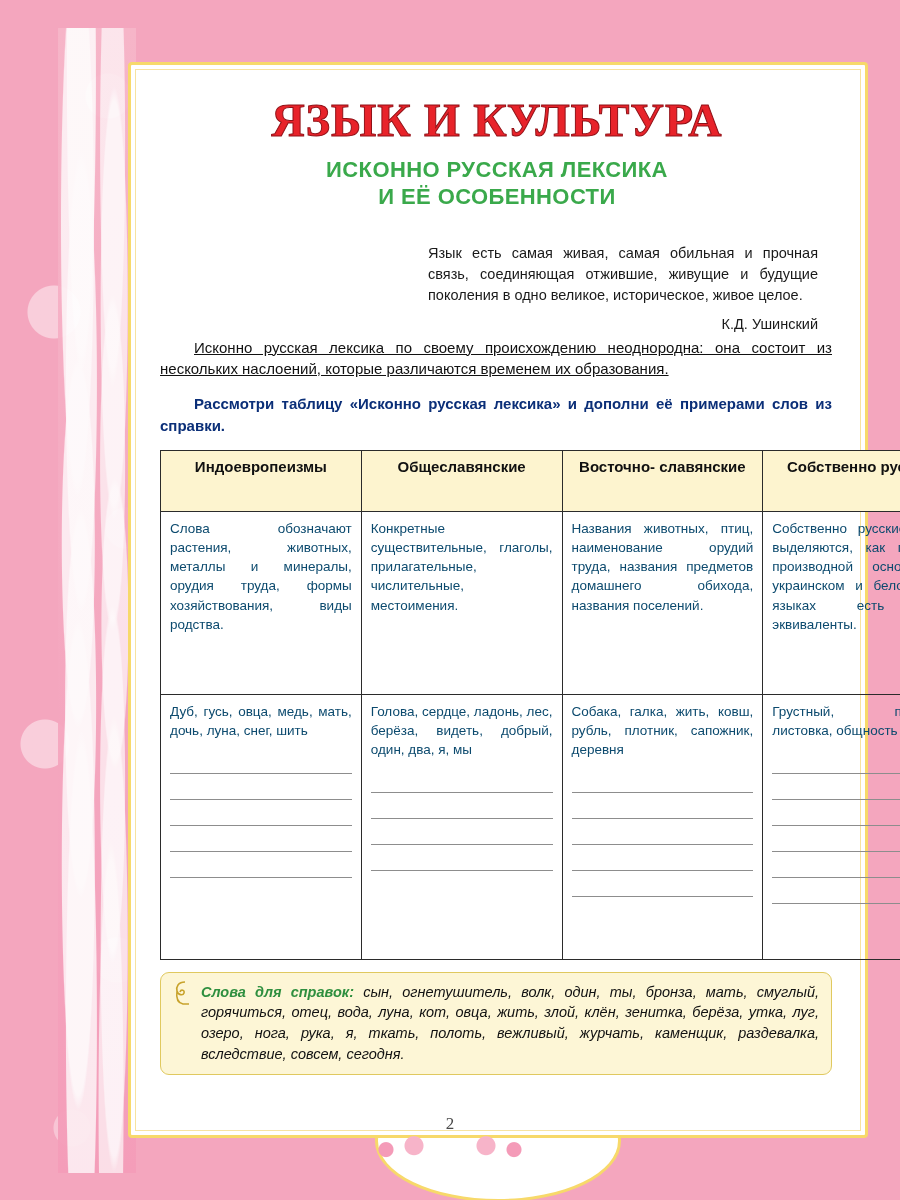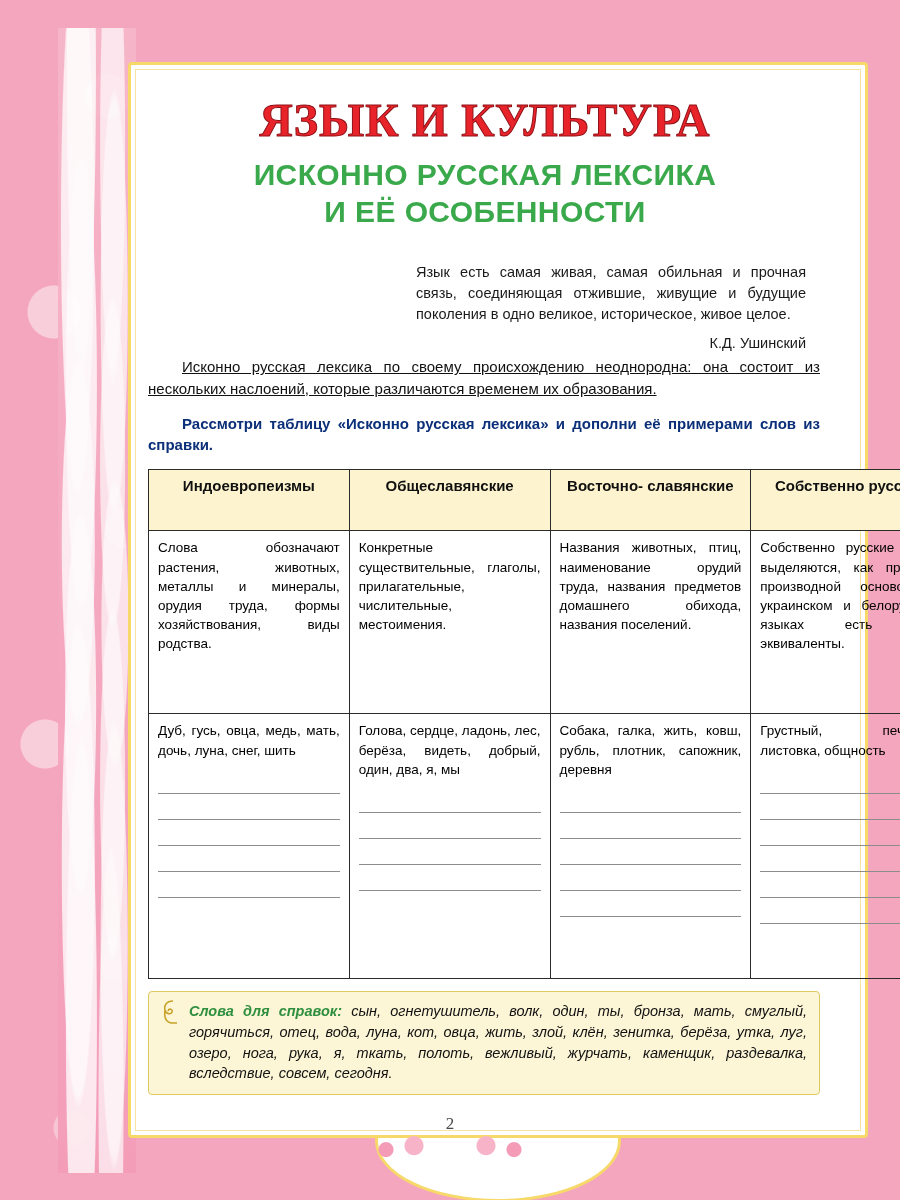--- a/index.html
+++ b/index.html
@@ -104,38 +104,38 @@
     background:
       radial-gradient(circle at 18% 60%, #f49bb8 0 7px, rgba(0,0,0,0) 8px),
       radial-gradient(circle at 32% 45%, #f7b4c9 0 9px, rgba(0,0,0,0) 10px),
       radial-gradient(circle at 68% 45%, #f7b4c9 0 9px, rgba(0,0,0,0) 10px),
       radial-gradient(circle at 82% 60%, #f49bb8 0 7px, rgba(0,0,0,0) 8px);
   }
 
   
   .content {
     position: absolute;
-    left: 136px; top: 80px;
+    left: 148px; top: 80px;
     width: 698px;
   }
 
   .title {
     text-align: center;
     font-family: "Liberation Serif", serif;
     font-weight: bold;
     font-size: 46px;
     letter-spacing: 1px;
     color: #e8232a;
     -webkit-text-stroke: 1px #8f1016;
     margin: 14px 0 2px 0;
   }
   .subtitle {
     text-align: center;
     font-weight: bold;
-    font-size: 30px;
+    font-size: 22px;
     line-height: 1.22;
     color: #3aa94b;
     letter-spacing: .4px;
     margin: 10px 0 0 0;
   }
 
   .epigraph {
     margin: 32px 28px 0 280px;
     font-size: 14.5px;
     line-height: 1.45;
@@ -191,21 +191,21 @@
     text-align: center;
     font-size: 15px;
     font-weight: bold;
     color: #111;
     line-height: 1.2;
     height: 46px;
   }
   table.lex td {
     font-size: 13.5px;
     line-height: 1.42;
-    color: #000000;
+    color: #0c4a6e;
     text-align: justify;
     text-align-last: left;
     hyphens: auto;
   }
   td.desc { height: 168px; }
   td.ex   { height: 250px; }
   .ex-words { margin-bottom: 8px; }
   .ruled-lines {
     display: block;
   }
@@ -216,21 +216,21 @@
   }
 
   
   .refbox {
     position: relative;
     margin: 12px 0 0 12px;
     width: 672px;
     box-sizing: border-box;
     background: #fdf6d6;
     border: 1px solid #e0c95f;
-    border-radius: 4px;
+    border-radius: 9px;
     padding: 9px 12px 10px 40px;
     font-size: 14.5px;
     line-height: 1.42;
     color: #111;
     text-align: justify;
   }
   .refbox .curl {
     position: absolute;
     left: 10px; top: 7px;
     width: 22px; height: 26px;

